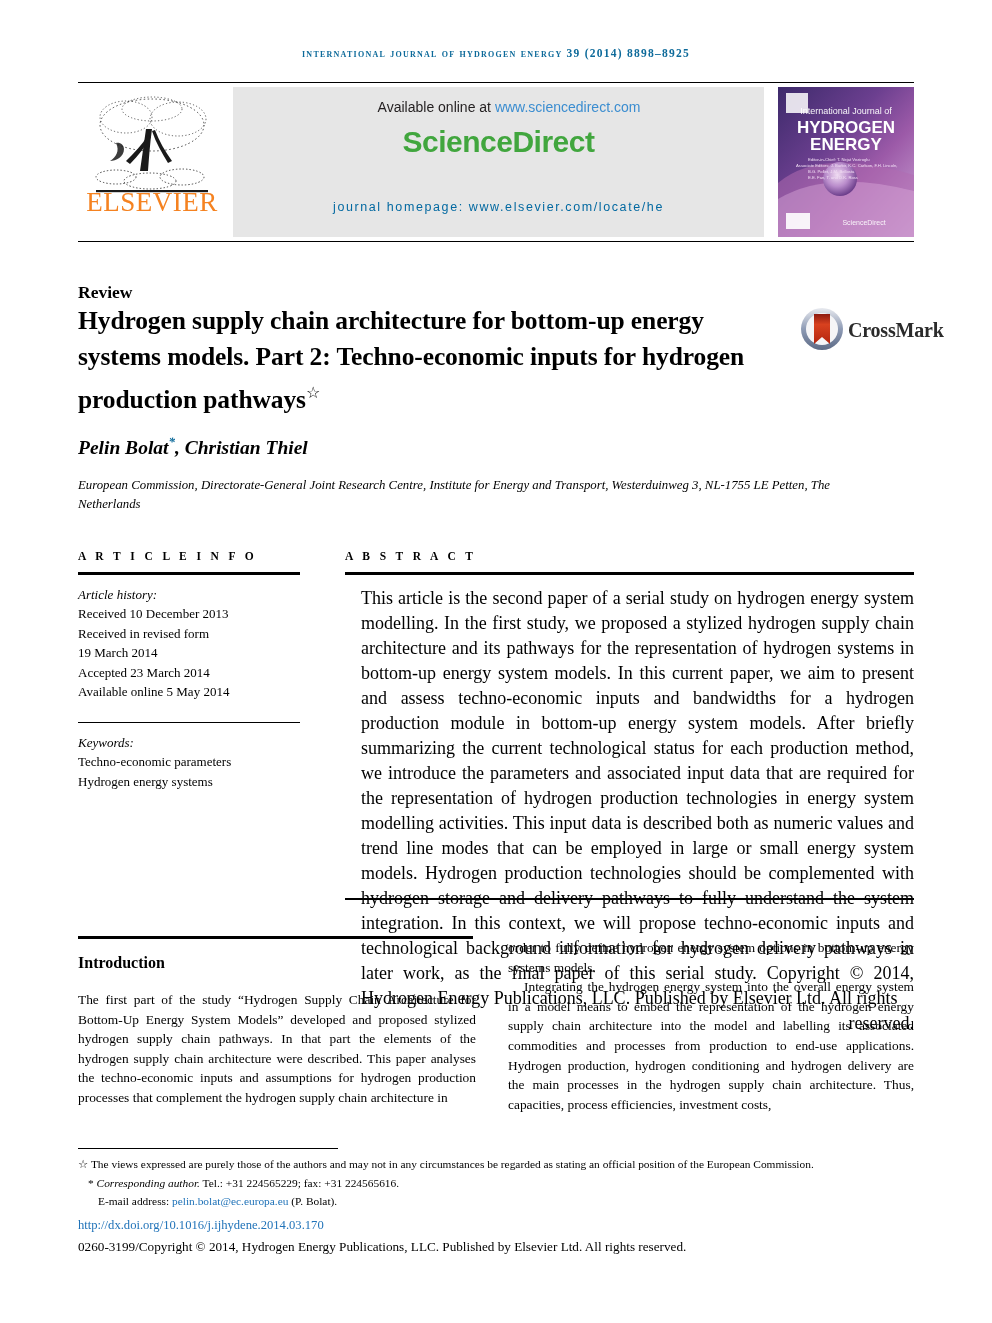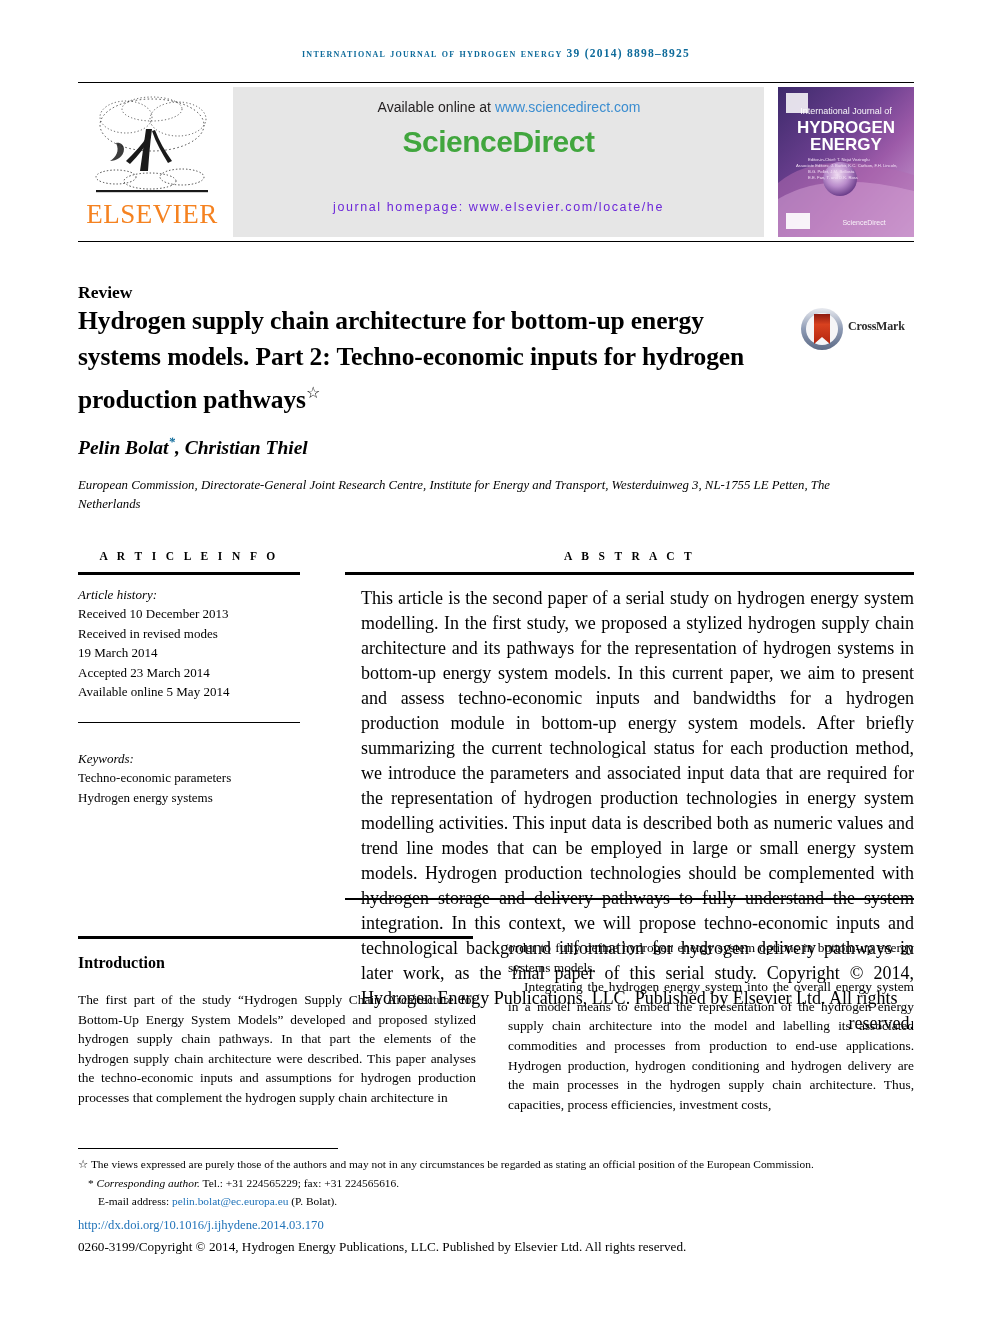--- a/index.html
+++ b/index.html
@@ -60,21 +60,21 @@
     background: #ffffff;
   }
   .tree-wrap {
     position: absolute;
     left: 8px; top: 4px;
     width: 132px;
     height: 108px;
   }
   .elsevier-word {
     position: absolute;
-    left: 0; top: 112px;
+    left: 0; top: 100px;
     width: 148px;
     text-align: center;
     color: #F58220;
     font-family: "Liberation Serif", serif;
     font-size: 27px;
     letter-spacing: 0.5px;
     line-height: 30px;
   }
   .sd-banner {
     position: absolute;
@@ -104,21 +104,21 @@
     color: #41a63e;
     letter-spacing: -0.5px;
   }
   .sd-home {
     position: absolute;
     left: 0; top: 113px;
     width: 531px;
     text-align: center;
     font-family: "Liberation Sans", sans-serif;
     font-size: 12.5px;
-    color: #6d28d9;
+    color: #0369a1;
     letter-spacing: 1.6px;
   }
   .cover {
     position: absolute;
     left: 700px; top: 0;
     width: 136px;
     height: 150px;
     overflow: hidden;
     background: #7a4a8f;
   }
@@ -157,21 +157,21 @@
   }
   .cm-circle {
     position: absolute;
     left: 0; top: 2px;
     width: 44px; height: 44px;
   }
   .cm-text {
     position: absolute;
     left: 48px; top: 14px;
     font-family: "Liberation Serif", serif;
-    font-size: 12px;
+    font-size: 20px;
     font-weight: bold;
     color: #2b2b2b;
     letter-spacing: -0.2px;
   }
 
   
   .authors {
     position: absolute;
     left: 78px; top: 434px;
     font-size: 19.5px;
@@ -197,38 +197,37 @@
   .col-right {
     position: absolute;
     left: 345px; top: 550px;
     width: 569px;
   }
   .sec-label {
     font-size: 11.5px;
     font-weight: bold;
     letter-spacing: 3.4px;
     margin: 0 0 10px 0;
-    text-align: center;
   }
   .hr-thick { height: 2.5px; background: #000; width: 100%; }
 
   .hist {
     font-size: 13px;
     line-height: 19.5px;
     margin-top: 10px;
   }
   .hist .it { font-style: italic; }
   .kw-rule {
     width: 100%; height: 1px; background: #000;
     margin-top: 20px;
   }
   .kw {
     font-size: 13px;
     line-height: 19.5px;
-    margin-top: 26px;
+    margin-top: 10px;
   }
   .kw .it { font-style: italic; }
 
   .abstract {
     font-size: 18px;
     line-height: 25px;
     text-align: justify;
     margin-top: 11px;
     hyphens: manual;
     margin-left: 16px;
@@ -412,21 +411,21 @@
 
   <div class="authors"><span>Pelin Bolat</span><span class="sup">*</span><span>, Christian Thiel</span></div>
   <div class="affil">European Commission, Directorate-General Joint Research Centre, Institute for Energy and Transport, Westerduinweg 3, NL-1755 LE Petten, The Netherlands</div>
 
   <div class="col-left">
     <div class="sec-label">A R T I C L E   I N F O</div>
     <div class="hr-thick"></div>
     <div class="hist">
       <div class="it">Article history:</div>
       <div>Received 10 December 2013</div>
-      <div>Received in revised modes</div>
+      <div>Received in revised form</div>
       <div>19 March 2014</div>
       <div>Accepted 23 March 2014</div>
       <div>Available online 5 May 2014</div>
     </div>
     <div class="kw-rule"></div>
     <div class="kw">
       <div class="it">Keywords:</div>
       <div>Techno-economic parameters</div>
       <div>Hydrogen energy systems</div>
     </div>

